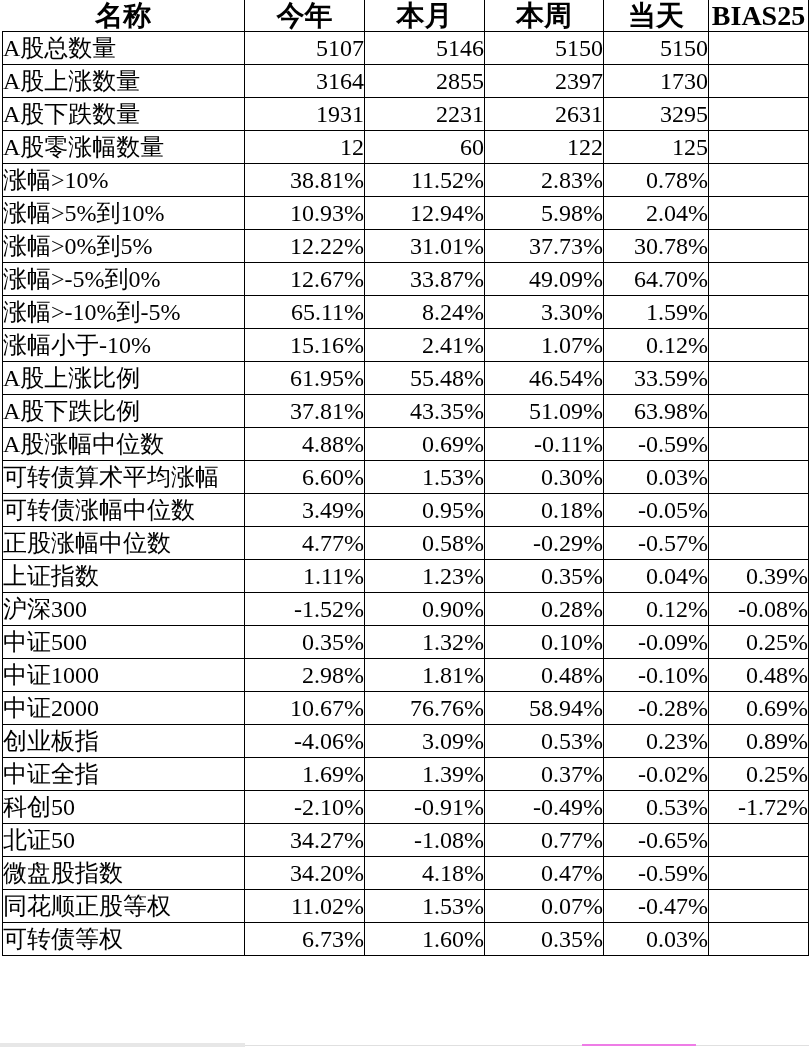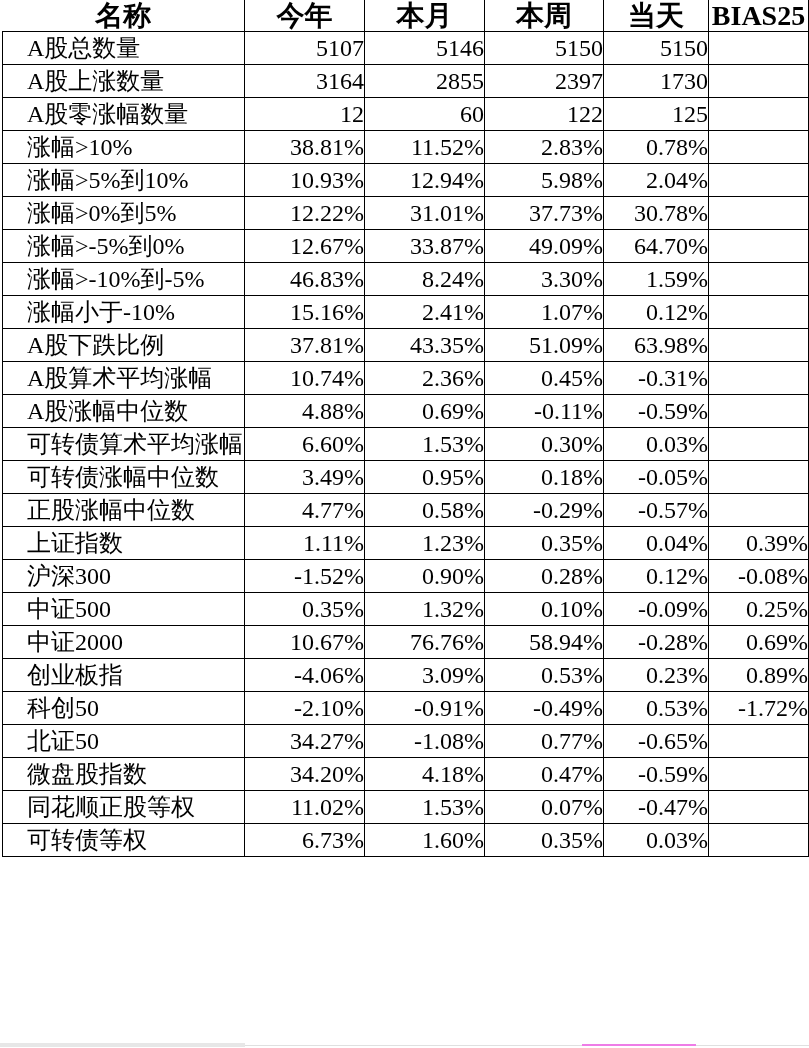--- a/index.html
+++ b/index.html
@@ -35,21 +35,21 @@
   }
   table.stats thead tr { height: 31px; }
   table.stats tbody tr { height: 30.75px; }
   table.stats th {
     font-size: 28px;
     font-weight: bold;
     text-align: center;
     line-height: 31px;
   }
   table.stats thead th:first-child { border-left: none; }
-  table.stats tbody td:first-child { border-left: 1px solid #000000; padding-left: 24px; }
+  table.stats tbody td:first-child { border-left: 1px solid #000000; }
   td.label {
     text-align: left;
     padding-left: 4px;
     font-size: 24px;
   }
   td.num {
     text-align: right;
     padding-right: 8px;
     font-size: 24px;
   }
@@ -114,20 +114,28 @@
         </tr>
         <tr>
           <td class="label">A股上涨数量</td>
           <td class="num">3164</td>
           <td class="num">2855</td>
           <td class="num">2397</td>
           <td class="num">1730</td>
           <td class="num"></td>
         </tr>
         <tr>
+          <td class="label">A股下跌数量</td>
+          <td class="num">1931</td>
+          <td class="num">2231</td>
+          <td class="num">2631</td>
+          <td class="num">3295</td>
+          <td class="num"></td>
+        </tr>
+        <tr>
           <td class="label">A股零涨幅数量</td>
           <td class="num">12</td>
           <td class="num">60</td>
           <td class="num">122</td>
           <td class="num">125</td>
           <td class="num"></td>
         </tr>
         <tr>
           <td class="label">涨幅&gt;10%</td>
           <td class="num">38.81%</td>
@@ -155,48 +163,48 @@
         <tr>
           <td class="label">涨幅&gt;-5%到0%</td>
           <td class="num">12.67%</td>
           <td class="num">33.87%</td>
           <td class="num">49.09%</td>
           <td class="num">64.70%</td>
           <td class="num"></td>
         </tr>
         <tr>
           <td class="label">涨幅&gt;-10%到-5%</td>
-          <td class="num">46.83%</td>
+          <td class="num">65.11%</td>
           <td class="num">8.24%</td>
           <td class="num">3.30%</td>
           <td class="num">1.59%</td>
           <td class="num"></td>
         </tr>
         <tr>
           <td class="label">涨幅小于-10%</td>
           <td class="num">15.16%</td>
           <td class="num">2.41%</td>
           <td class="num">1.07%</td>
           <td class="num">0.12%</td>
           <td class="num"></td>
         </tr>
         <tr>
+          <td class="label">A股上涨比例</td>
+          <td class="num">61.95%</td>
+          <td class="num">55.48%</td>
+          <td class="num">46.54%</td>
+          <td class="num">33.59%</td>
+          <td class="num"></td>
+        </tr>
+        <tr>
           <td class="label">A股下跌比例</td>
           <td class="num">37.81%</td>
           <td class="num">43.35%</td>
           <td class="num">51.09%</td>
           <td class="num">63.98%</td>
-          <td class="num"></td>
-        </tr>
-        <tr>
-          <td class="label">A股算术平均涨幅</td>
-          <td class="num">10.74%</td>
-          <td class="num">2.36%</td>
-          <td class="num">0.45%</td>
-          <td class="num">-0.31%</td>
           <td class="num"></td>
         </tr>
         <tr>
           <td class="label">A股涨幅中位数</td>
           <td class="num">4.88%</td>
           <td class="num">0.69%</td>
           <td class="num">-0.11%</td>
           <td class="num">-0.59%</td>
           <td class="num"></td>
         </tr>
@@ -242,36 +250,52 @@
         </tr>
         <tr>
           <td class="label">中证500</td>
           <td class="num">0.35%</td>
           <td class="num">1.32%</td>
           <td class="num">0.10%</td>
           <td class="num">-0.09%</td>
           <td class="num">0.25%</td>
         </tr>
         <tr>
+          <td class="label">中证1000</td>
+          <td class="num">2.98%</td>
+          <td class="num">1.81%</td>
+          <td class="num">0.48%</td>
+          <td class="num">-0.10%</td>
+          <td class="num">0.48%</td>
+        </tr>
+        <tr>
           <td class="label">中证2000</td>
           <td class="num">10.67%</td>
           <td class="num">76.76%</td>
           <td class="num">58.94%</td>
           <td class="num">-0.28%</td>
           <td class="num">0.69%</td>
         </tr>
         <tr>
           <td class="label">创业板指</td>
           <td class="num">-4.06%</td>
           <td class="num">3.09%</td>
           <td class="num">0.53%</td>
           <td class="num">0.23%</td>
           <td class="num">0.89%</td>
         </tr>
         <tr>
+          <td class="label">中证全指</td>
+          <td class="num">1.69%</td>
+          <td class="num">1.39%</td>
+          <td class="num">0.37%</td>
+          <td class="num">-0.02%</td>
+          <td class="num">0.25%</td>
+        </tr>
+        <tr>
           <td class="label">科创50</td>
           <td class="num">-2.10%</td>
           <td class="num">-0.91%</td>
           <td class="num">-0.49%</td>
           <td class="num">0.53%</td>
           <td class="num">-1.72%</td>
         </tr>
         <tr>
           <td class="label">北证50</td>
           <td class="num">34.27%</td>

